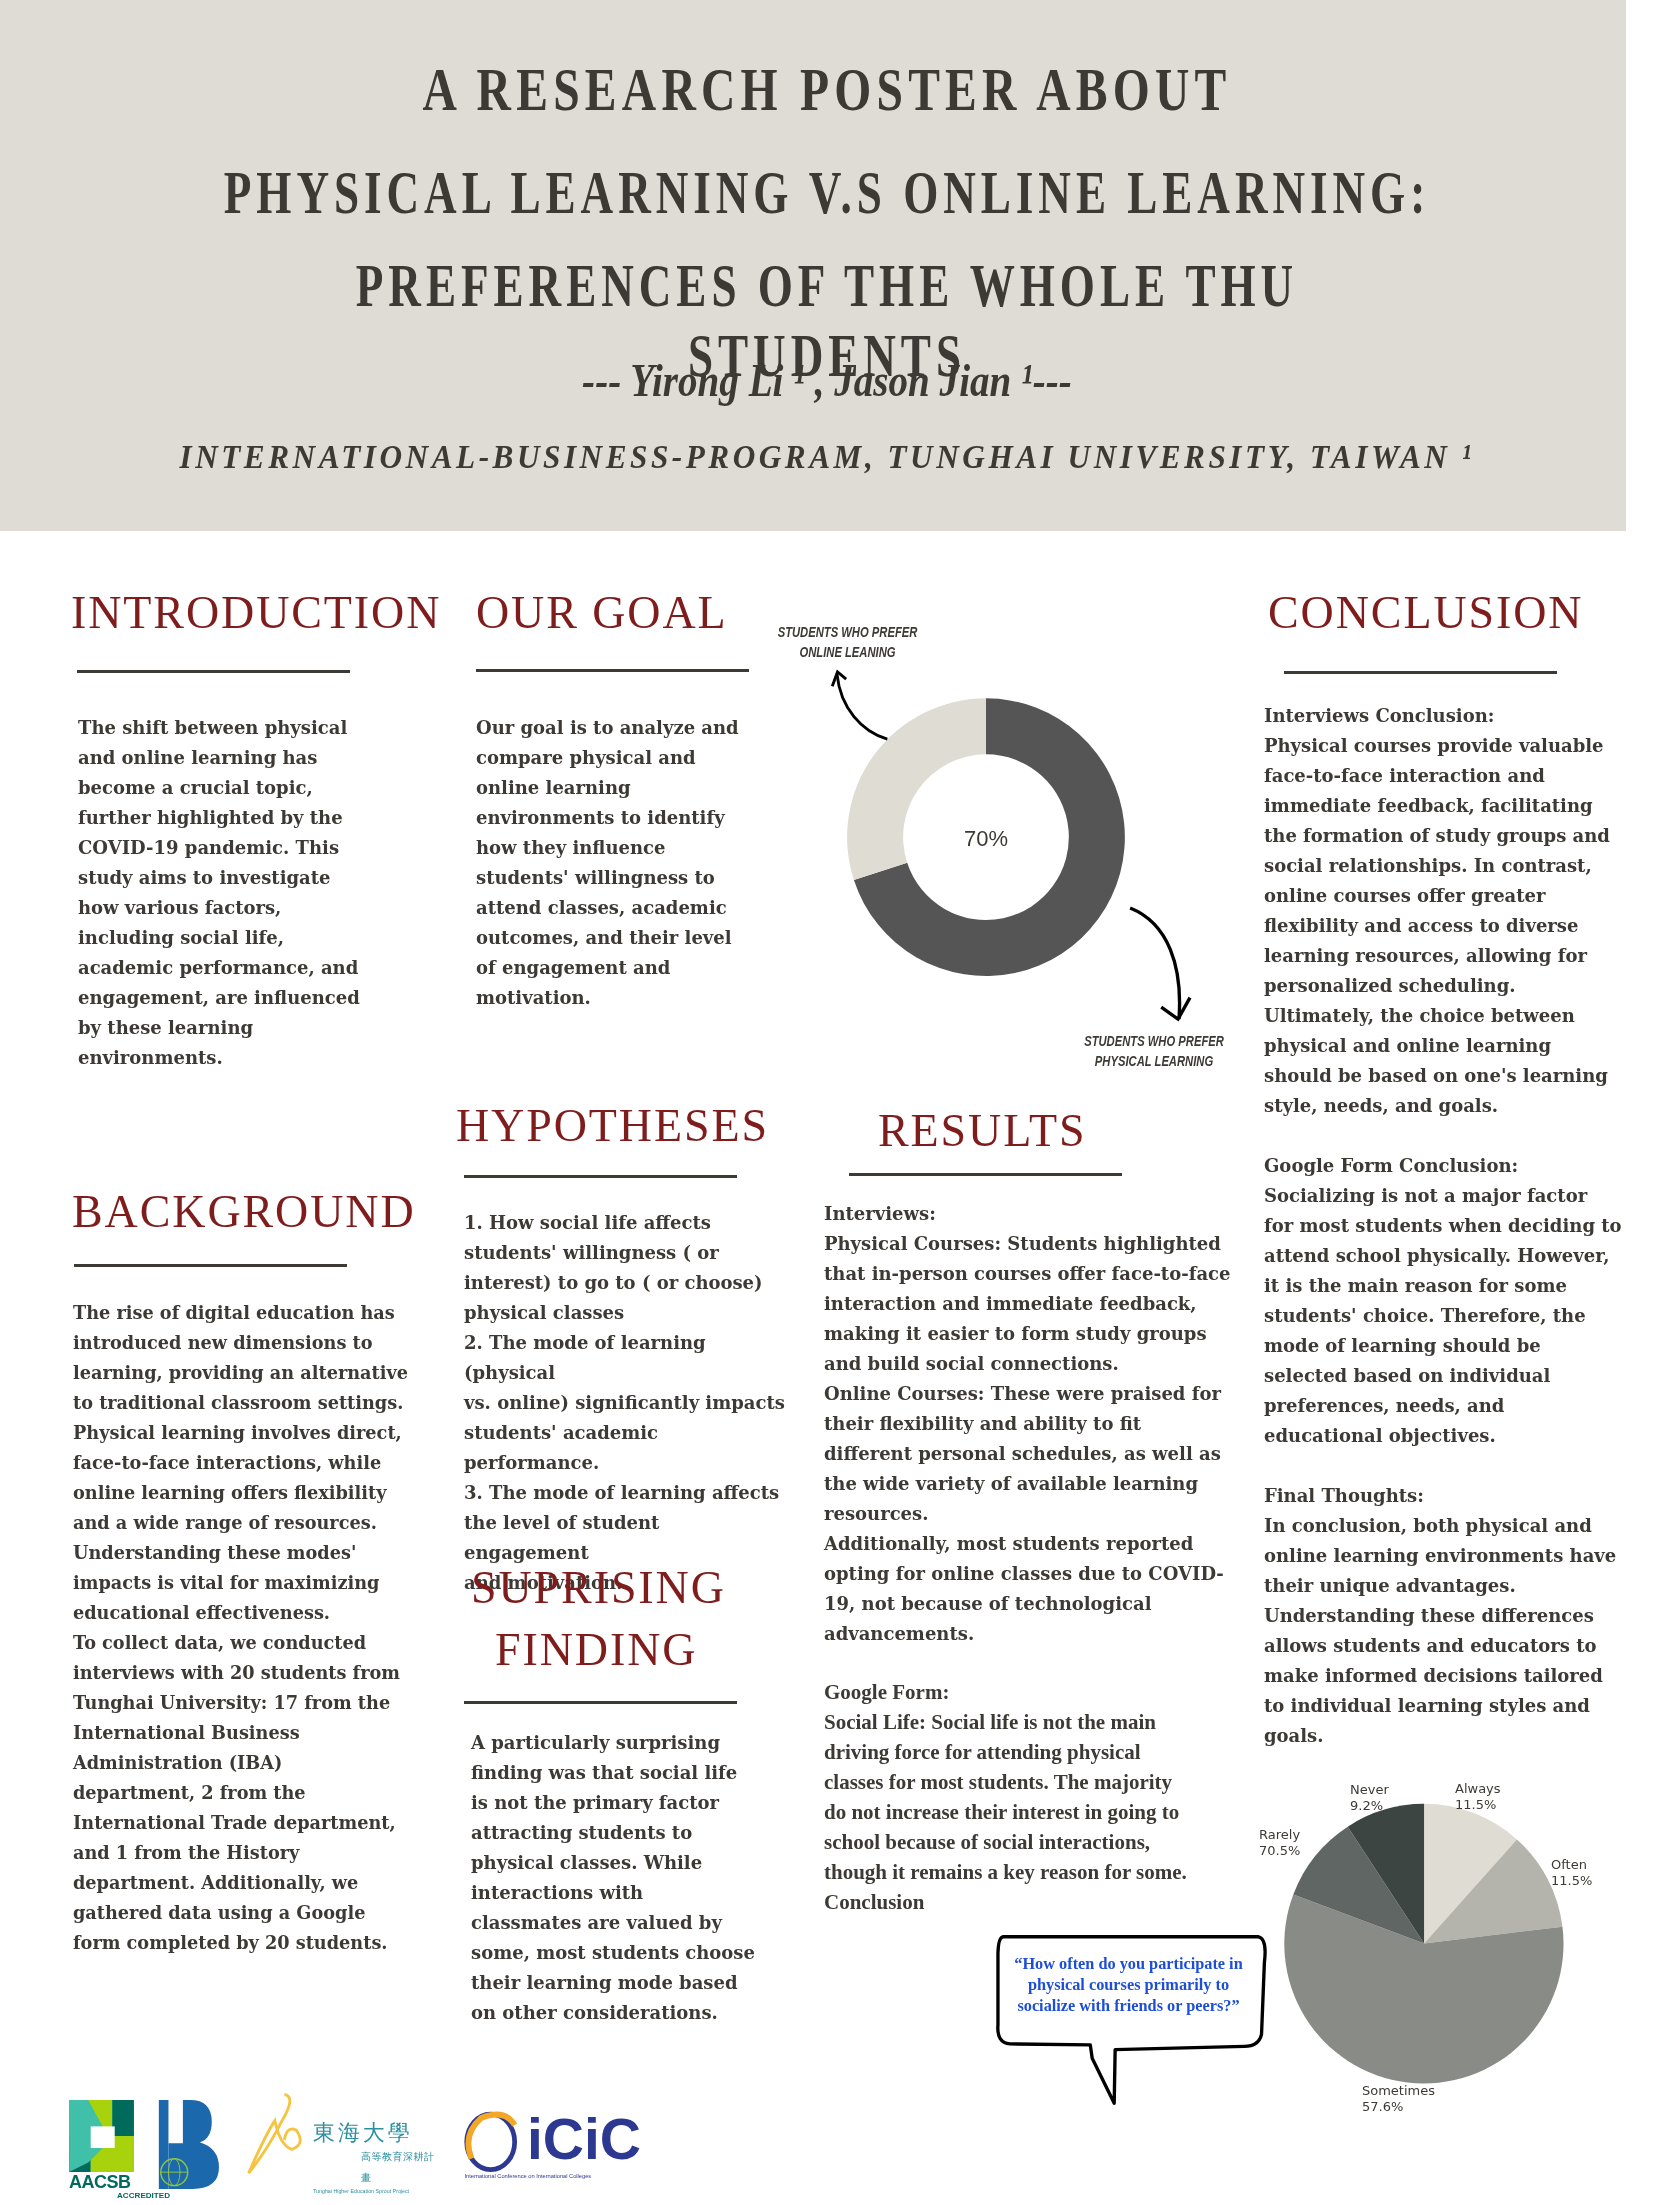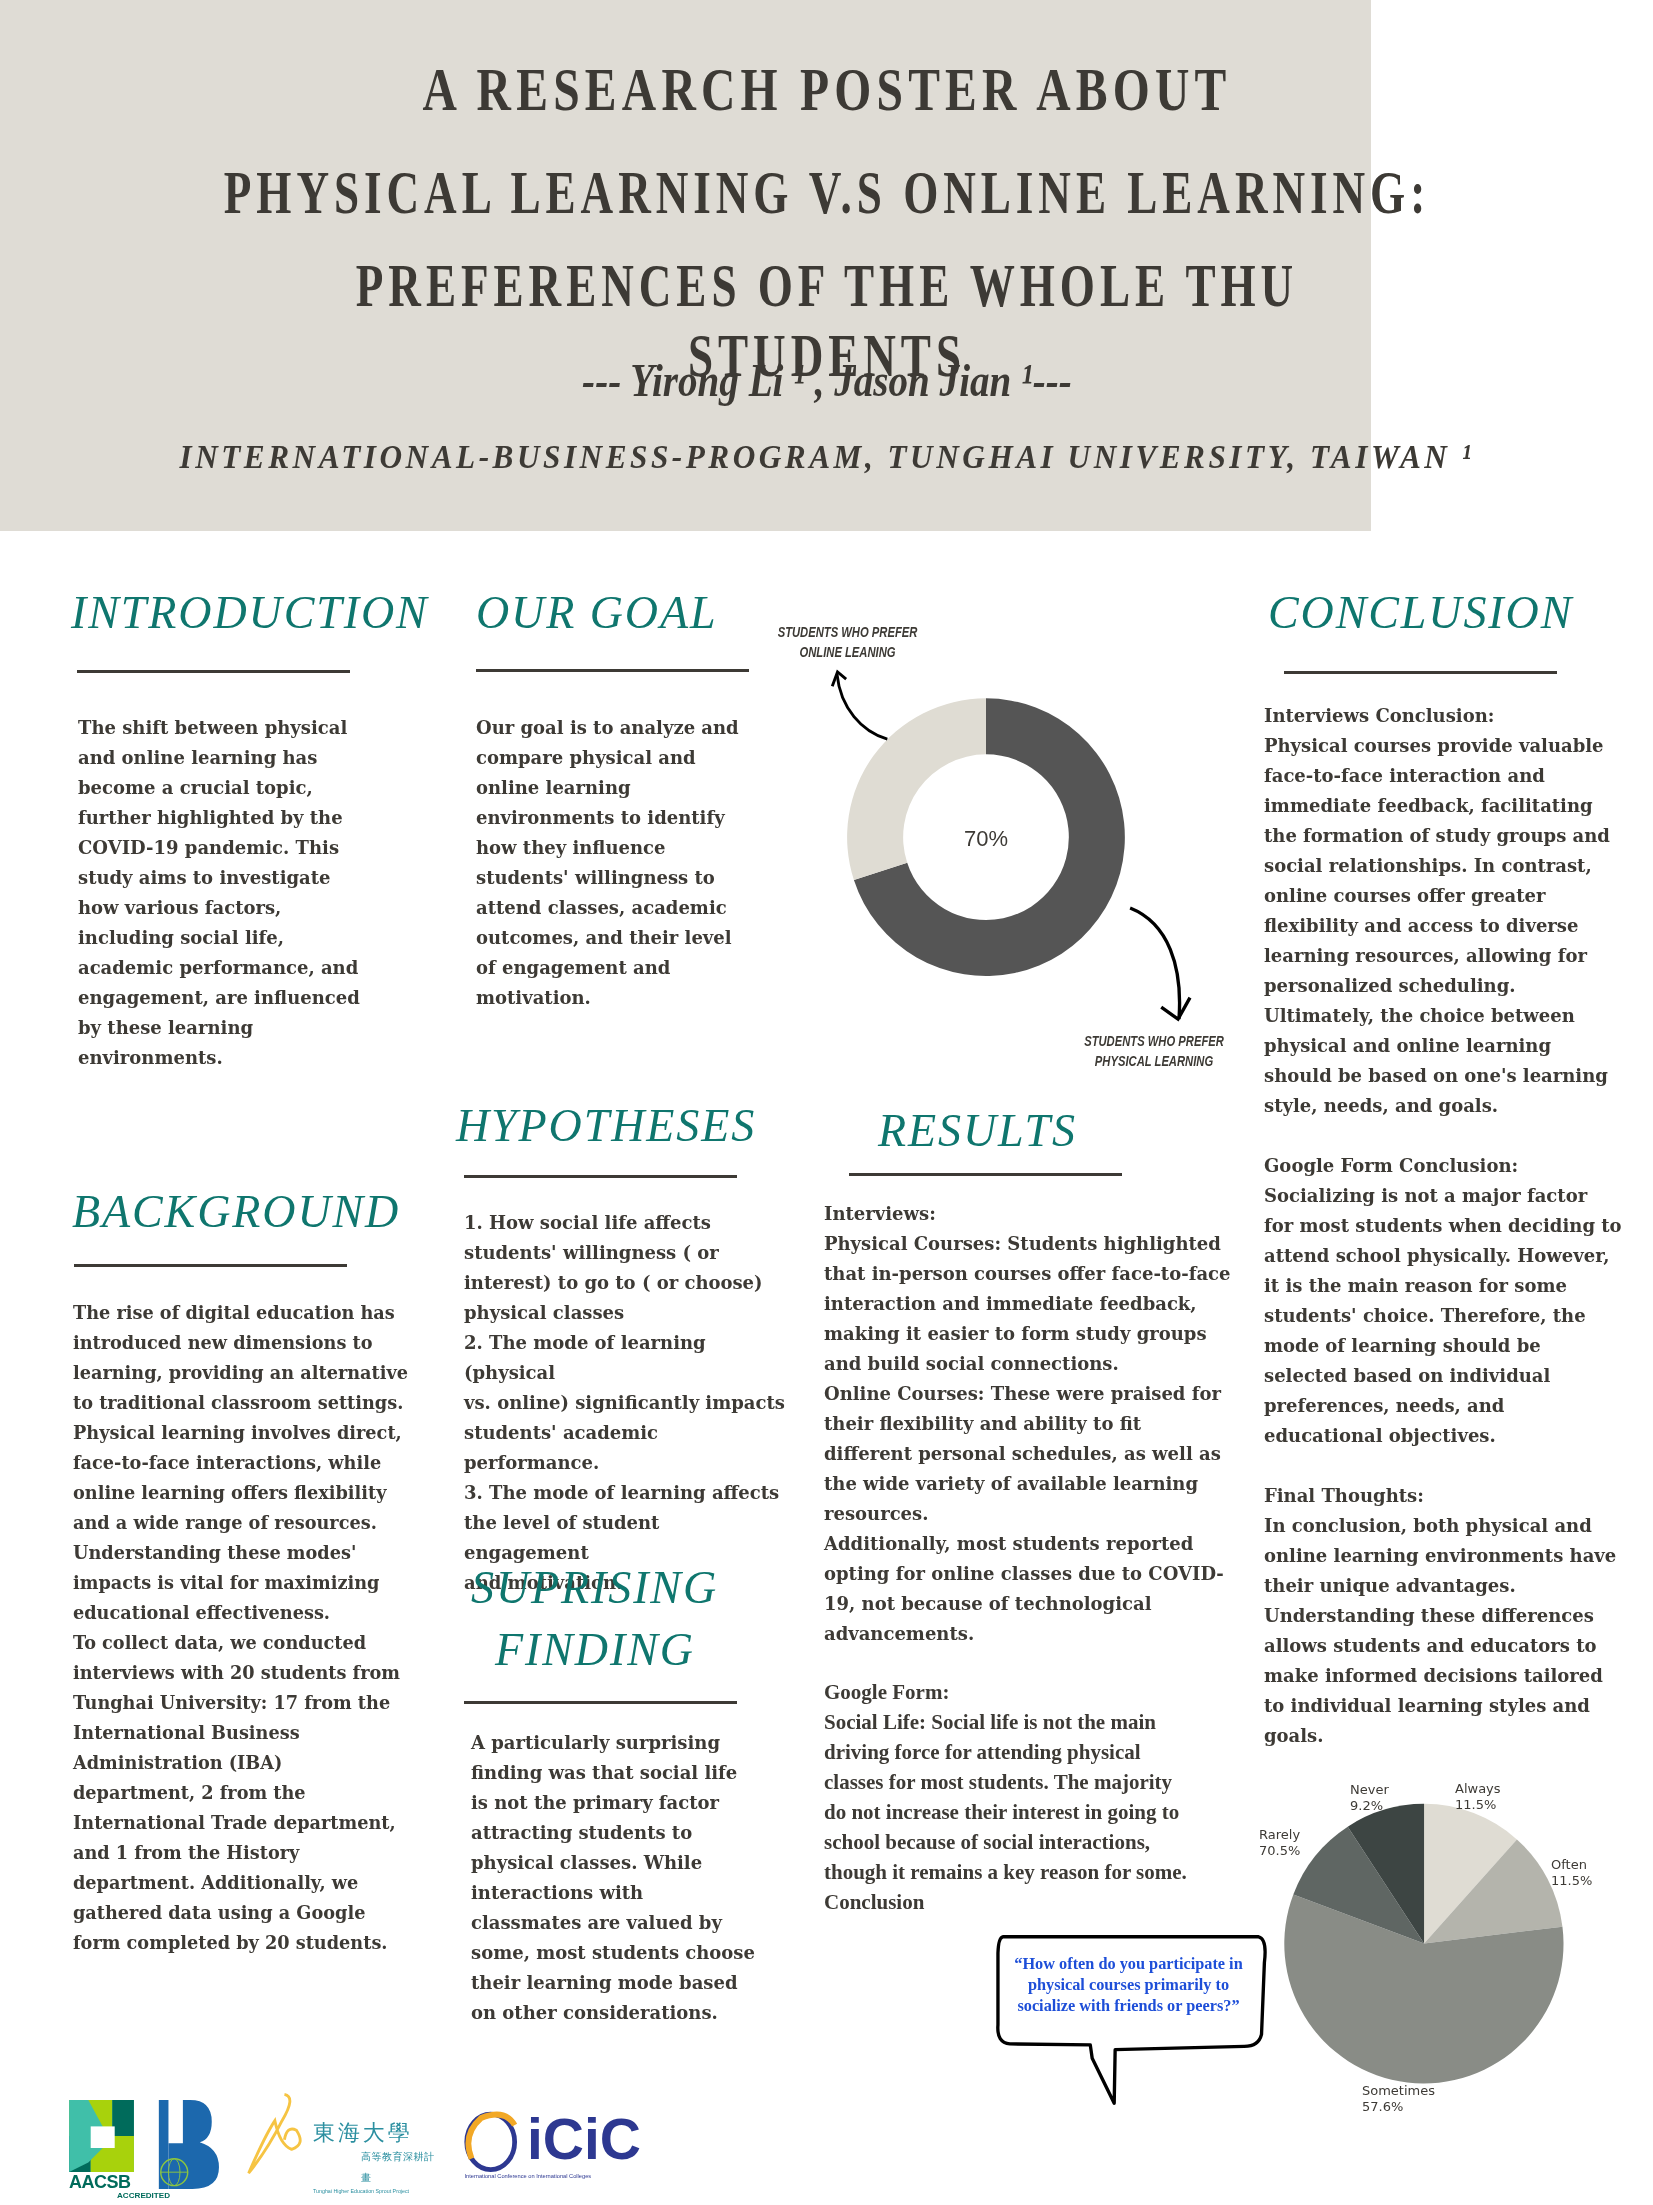--- a/index.html
+++ b/index.html
@@ -1,33 +1,33 @@
 <!DOCTYPE html>
 <html style="font-size:7.7px"><head>
 <meta charset="utf-8">
 <style>
   html, body { margin:0; padding:0; }
   body { width:1654px; height:2205px; position:relative; background:#ffffff; overflow:hidden;
          font-family:"DejaVu Serif", "Liberation Serif", serif; color:#3d3a35; }
   .abs { position:absolute; }
-  #header { left:0; top:0; width:1371px; height:531px; background:#dfdcd5; }
+  #header { left:0; top:0; width:1626px; height:531px; background:#dfdcd5; }
   .title-line { position:absolute; left:0; width:1654px; text-align:center;
                 font-family:"Liberation Serif", serif; font-weight:bold; color:#3d3a35;
                 letter-spacing:6.7px; }
   .t1 { top:55px; font-size:61px; transform:scaleX(0.78); transform-origin:center; }
   .t2 { top:158px; font-size:61px; transform:scaleX(0.74); transform-origin:center; }
   .t3 { top:251px; font-size:61px; transform:scaleX(0.74); transform-origin:center; }
   .authors { position:absolute; left:0; width:1654px; top:354px; text-align:center;
              font-family:"Liberation Serif", serif; font-style:italic; font-weight:bold;
              font-size:46px; color:#3d3a35; transform:scaleX(0.85); }
   .affil { position:absolute; left:0; width:1654px; top:438px; text-align:center;
            font-family:"Liberation Serif", serif; font-style:italic; font-weight:bold;
            font-size:34px; color:#3d3a35; letter-spacing:3.8px; transform:scaleX(0.92); }
-  .sec-title { position:absolute; font-family:"Liberation Serif", serif; font-style:italic;
-               font-size:46px; color:#0f766e; letter-spacing:1.9px; white-space:nowrap; line-height:1.1; }
+  .sec-title { position:absolute; font-family:"Liberation Serif", serif; 
+               font-size:46px; color:#7f1d1d; letter-spacing:1.9px; white-space:nowrap; line-height:1.1; }
   .rule { position:absolute; height:2.9px; background:#3d3a35; }
   .body-text { position:absolute; font-family:"DejaVu Serif", serif; font-weight:bold;
                font-size:18px; line-height:30px; color:#3d3a35; white-space:pre-line; }
   .narrow { font-family:"Liberation Serif", serif; font-weight:bold; font-size:21px; line-height:30px; }
   .hand-label { position:absolute; font-family:"Liberation Sans", sans-serif; font-weight:bold;
                 font-style:italic; font-size:14.4px; color:#3d3a35; text-align:center; line-height:20px;
                 text-transform:uppercase; transform:scaleX(0.78); transform-origin:center; }
   .pie-label { position:absolute; font-family:"DejaVu Sans", sans-serif; font-size:13px;
                color:#3d3a35; text-align:left; line-height:16.3px; }
   .bubble-text { position:absolute; left:1003px; top:1953px; width:251px; text-align:center;

